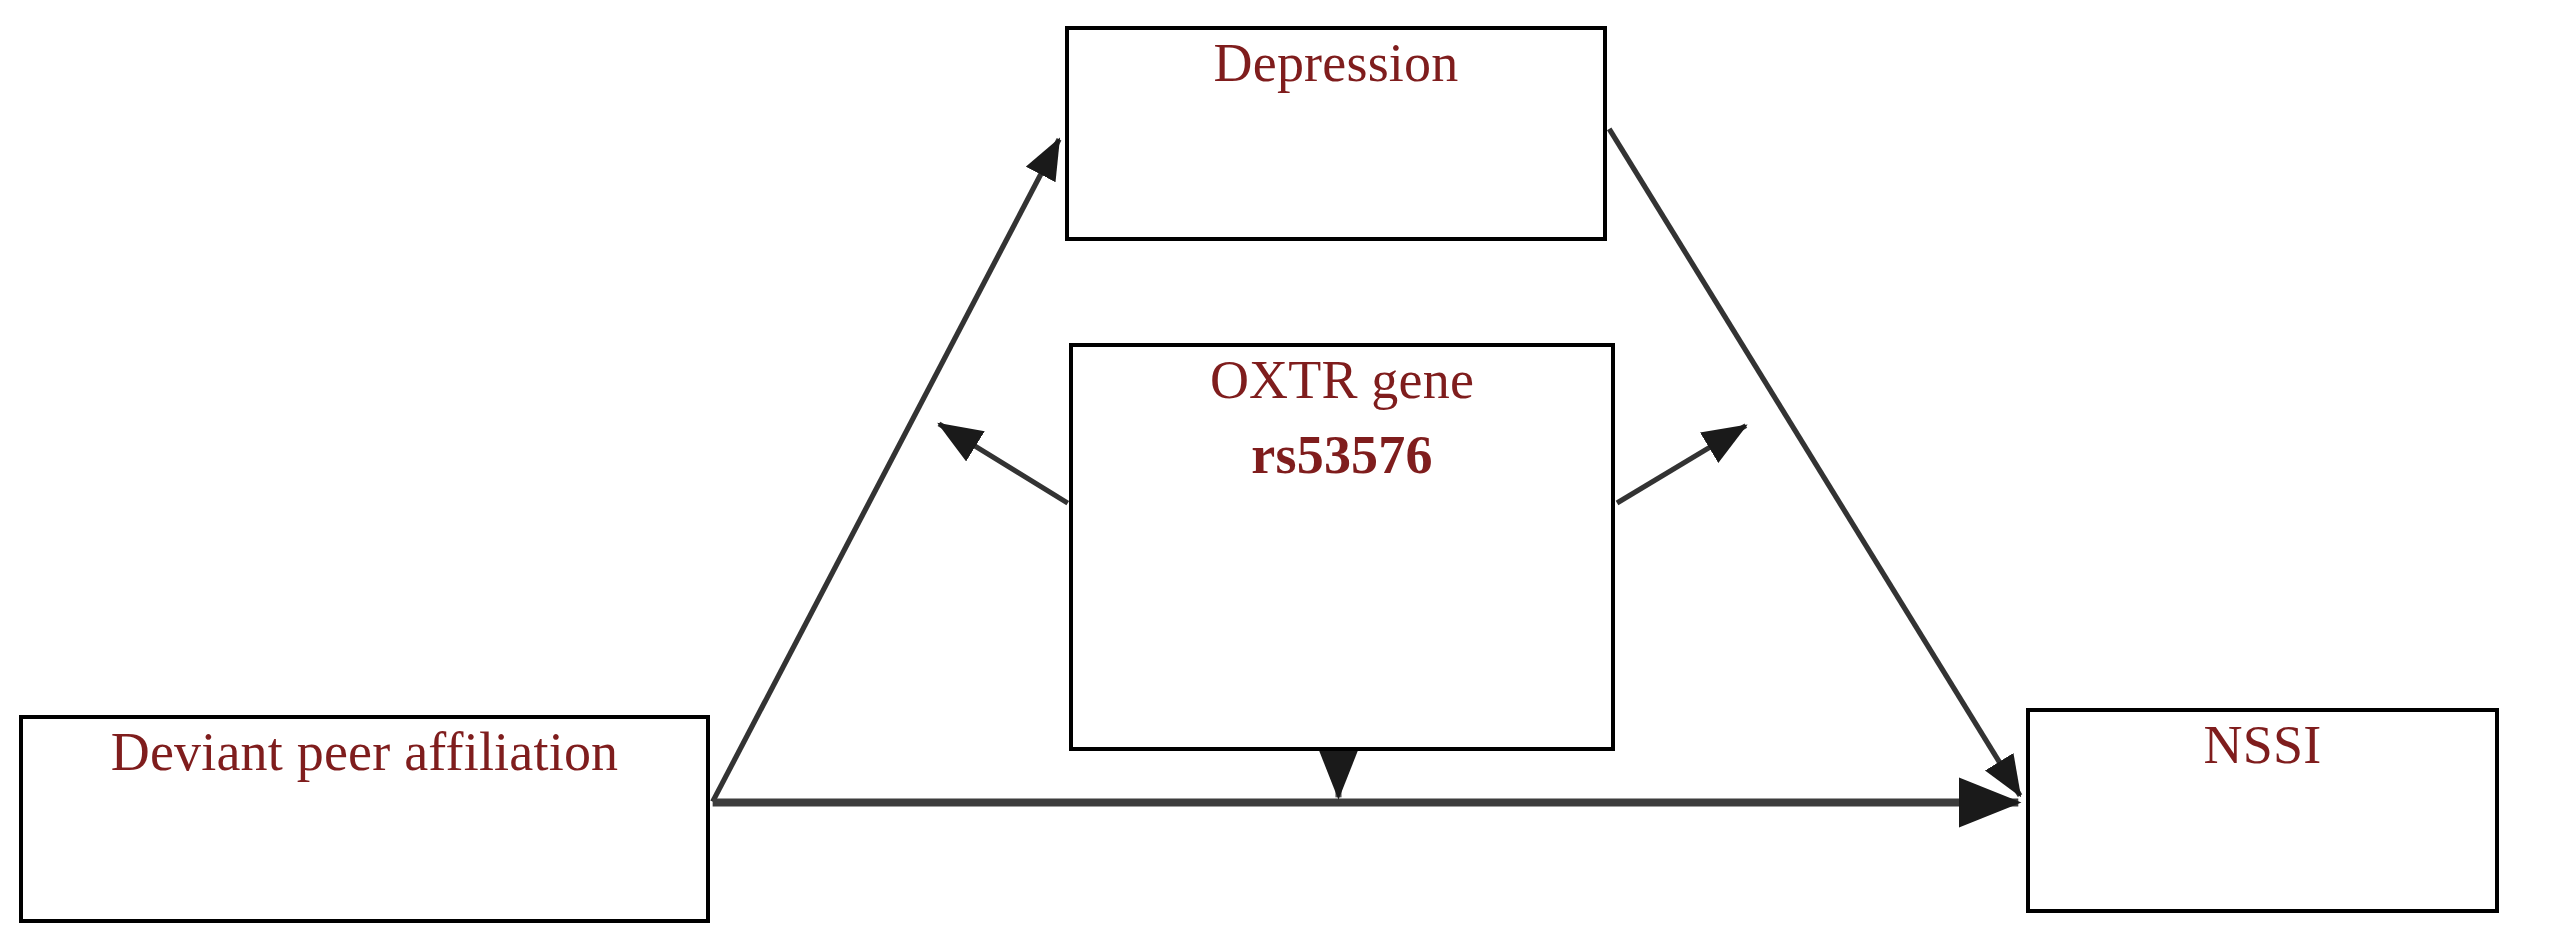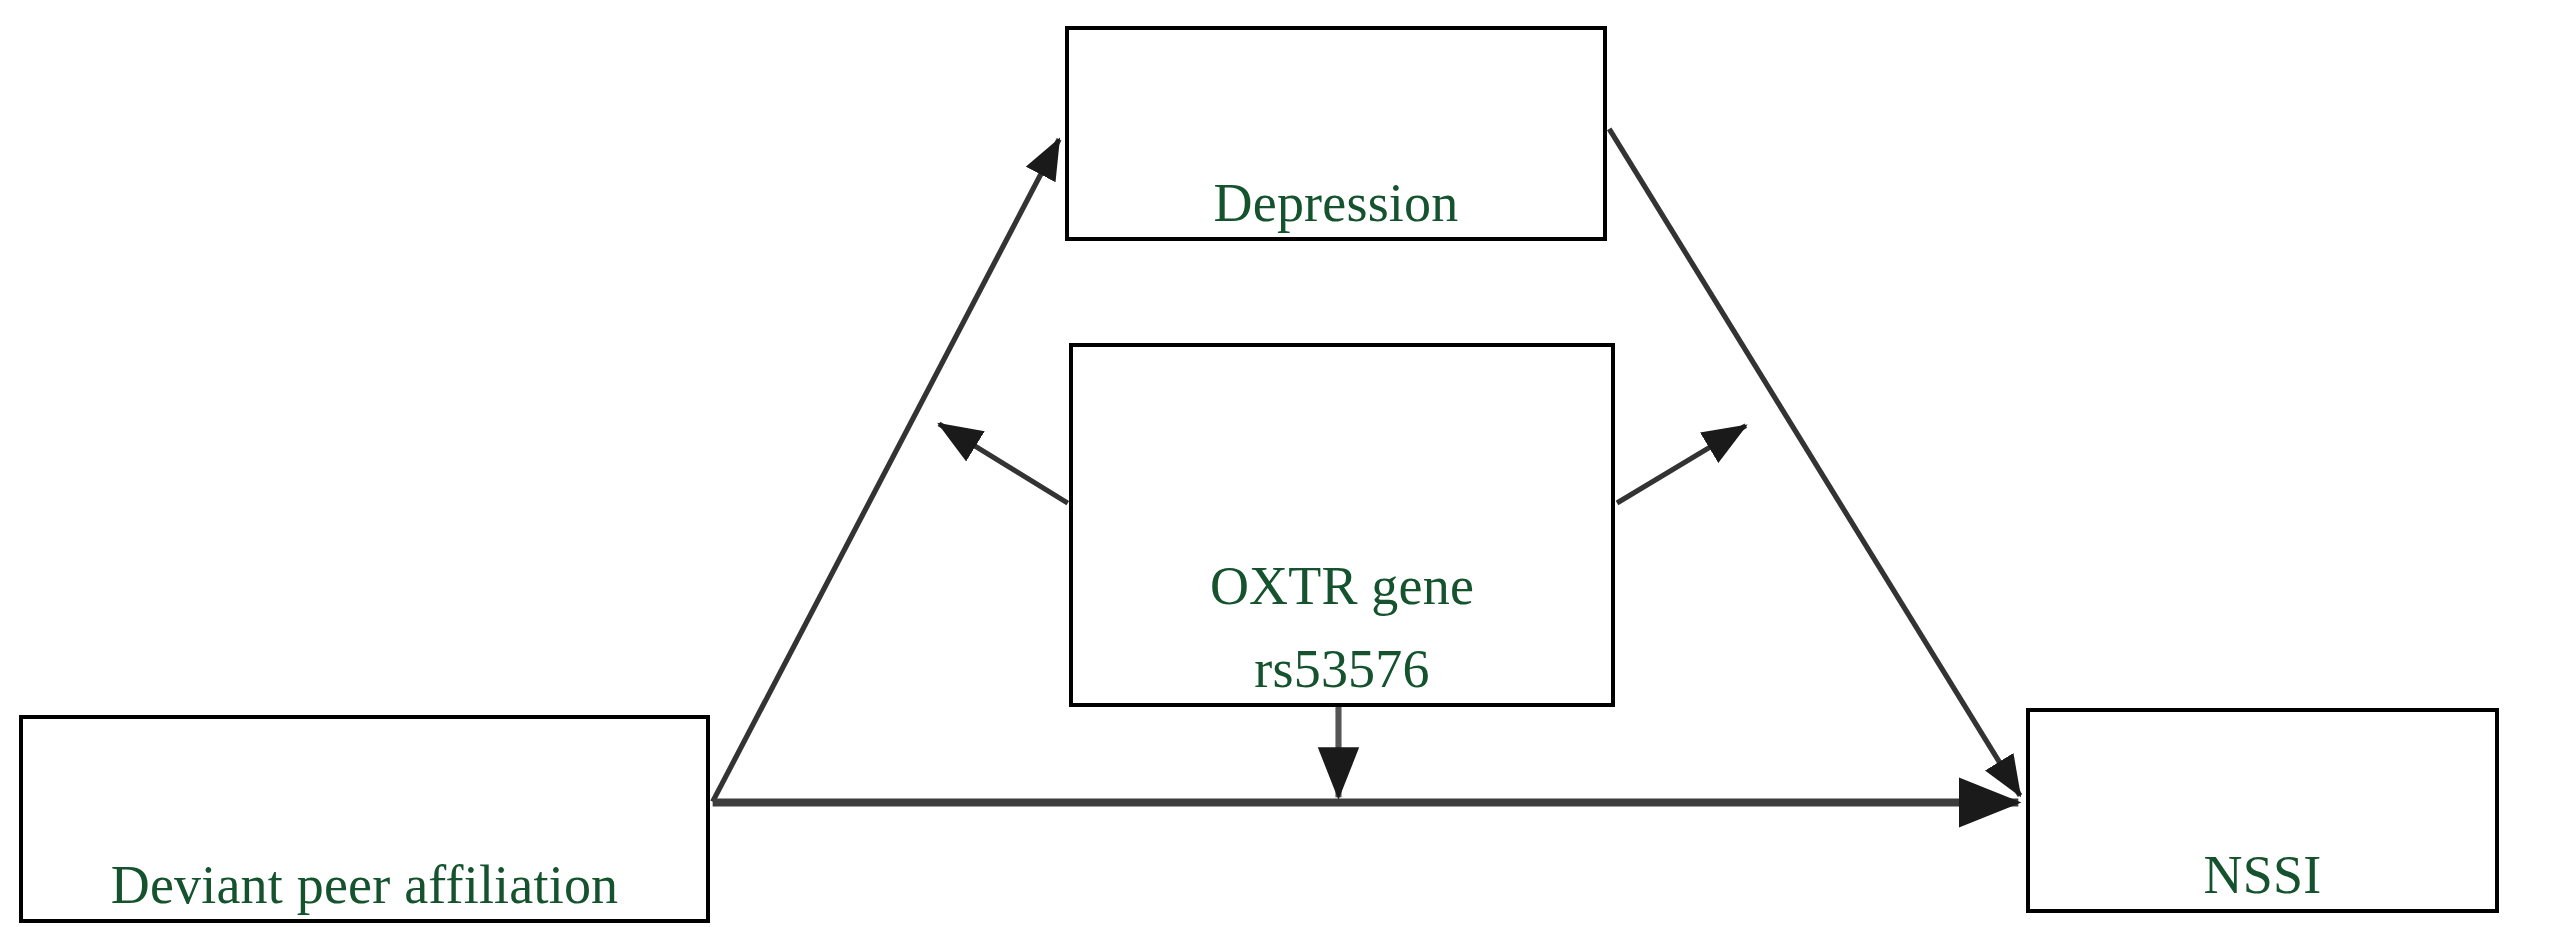--- a/index.html
+++ b/index.html
@@ -16,46 +16,47 @@
     font-family: "Liberation Serif", "DejaVu Serif", serif;
   }
   .node {
     position: absolute;
     box-sizing: border-box;
     border: 4.4px solid #000000;
     background: #ffffff;
     display: flex;
     flex-direction: column;
     align-items: center;
-    justify-content: flex-end;
-    color: #14532d;
+    justify-content: flex-start;
+    color: #7f1d1d;
     text-align: center;
     z-index: 3;
   }
   .node .line {
     display: block;
     white-space: nowrap;
     font-size: 54px;
     line-height: 1.25;
     letter-spacing: 0.2px;
   }
   .node .line + .line {
-    margin-top: 15px;
+    margin-top: 7px;
+    font-weight: bold;
   }
   #node-depression {
     left: 1065px;
     top: 26px;
     width: 542px;
     height: 215px;
   }
   #node-oxtr {
     left: 1069px;
     top: 343px;
     width: 546px;
-    height: 364px;
+    height: 408px;
   }
   #node-deviant {
     left: 19px;
     top: 715px;
     width: 691px;
     height: 208px;
   }
   #node-nssi {
     left: 2026px;
     top: 708px;

